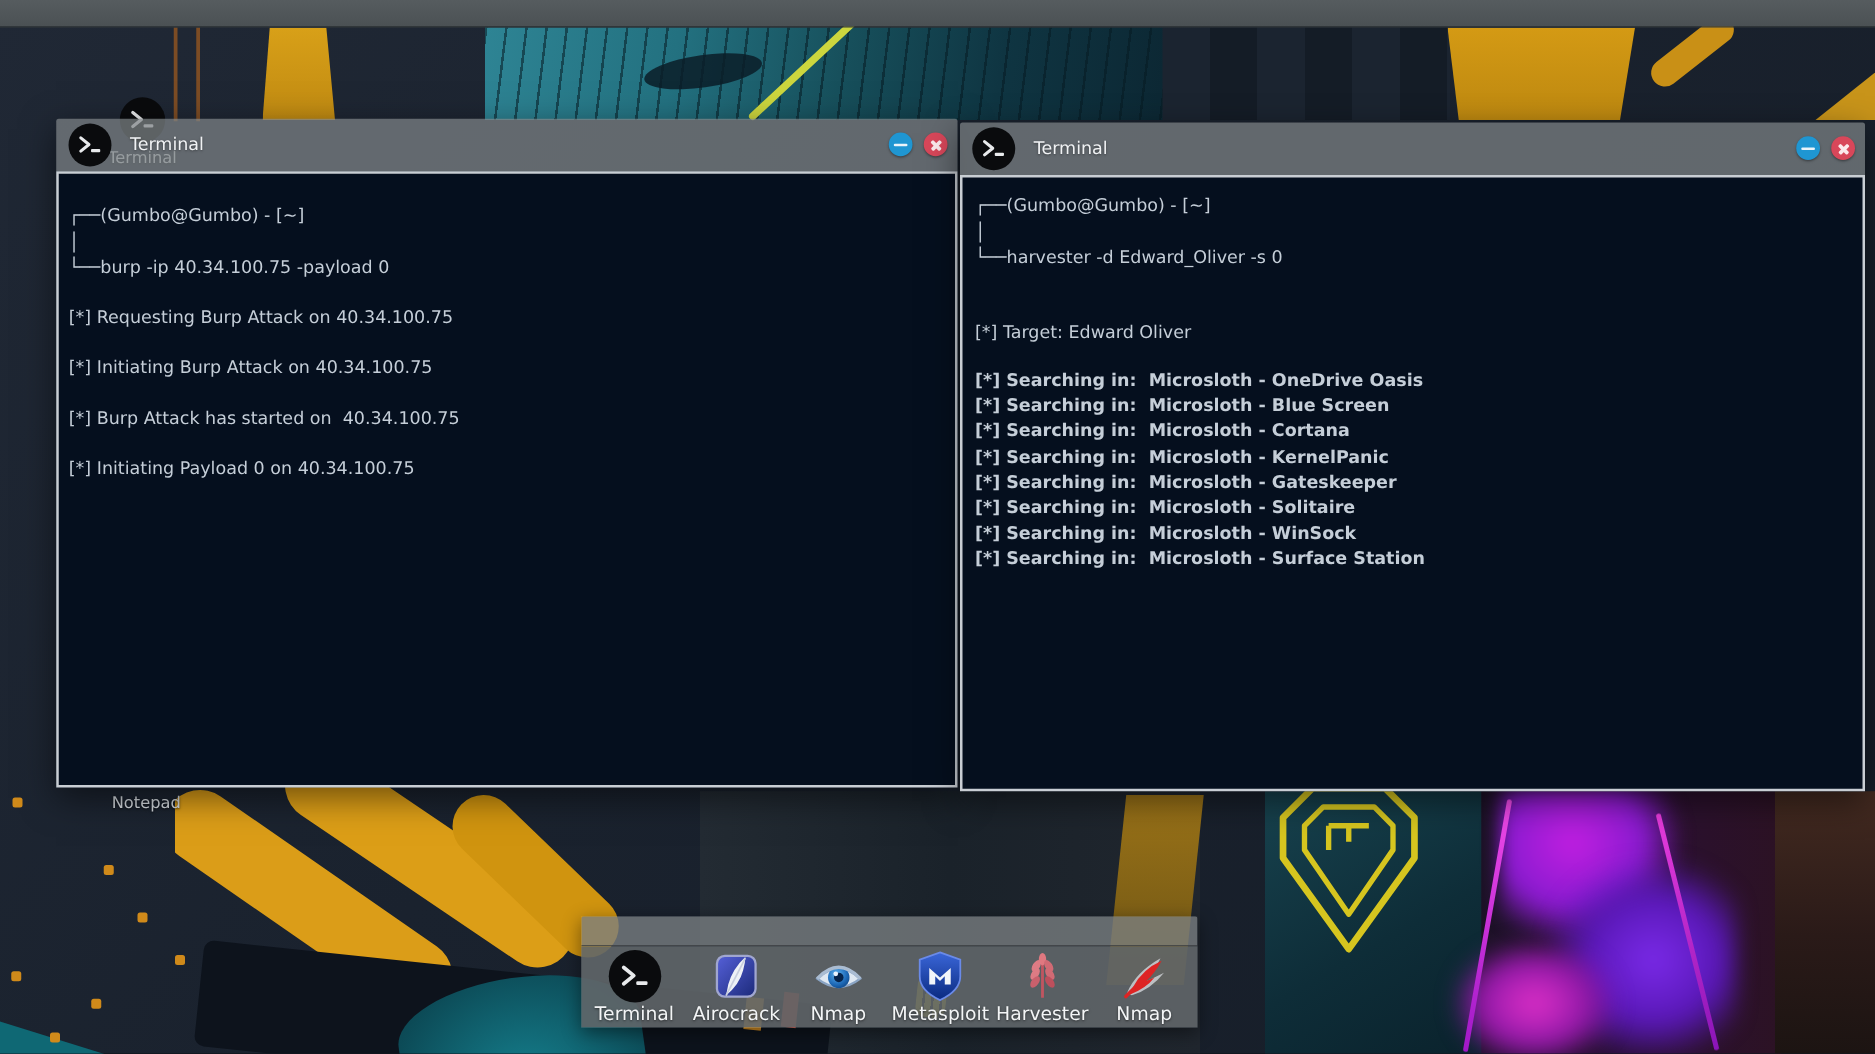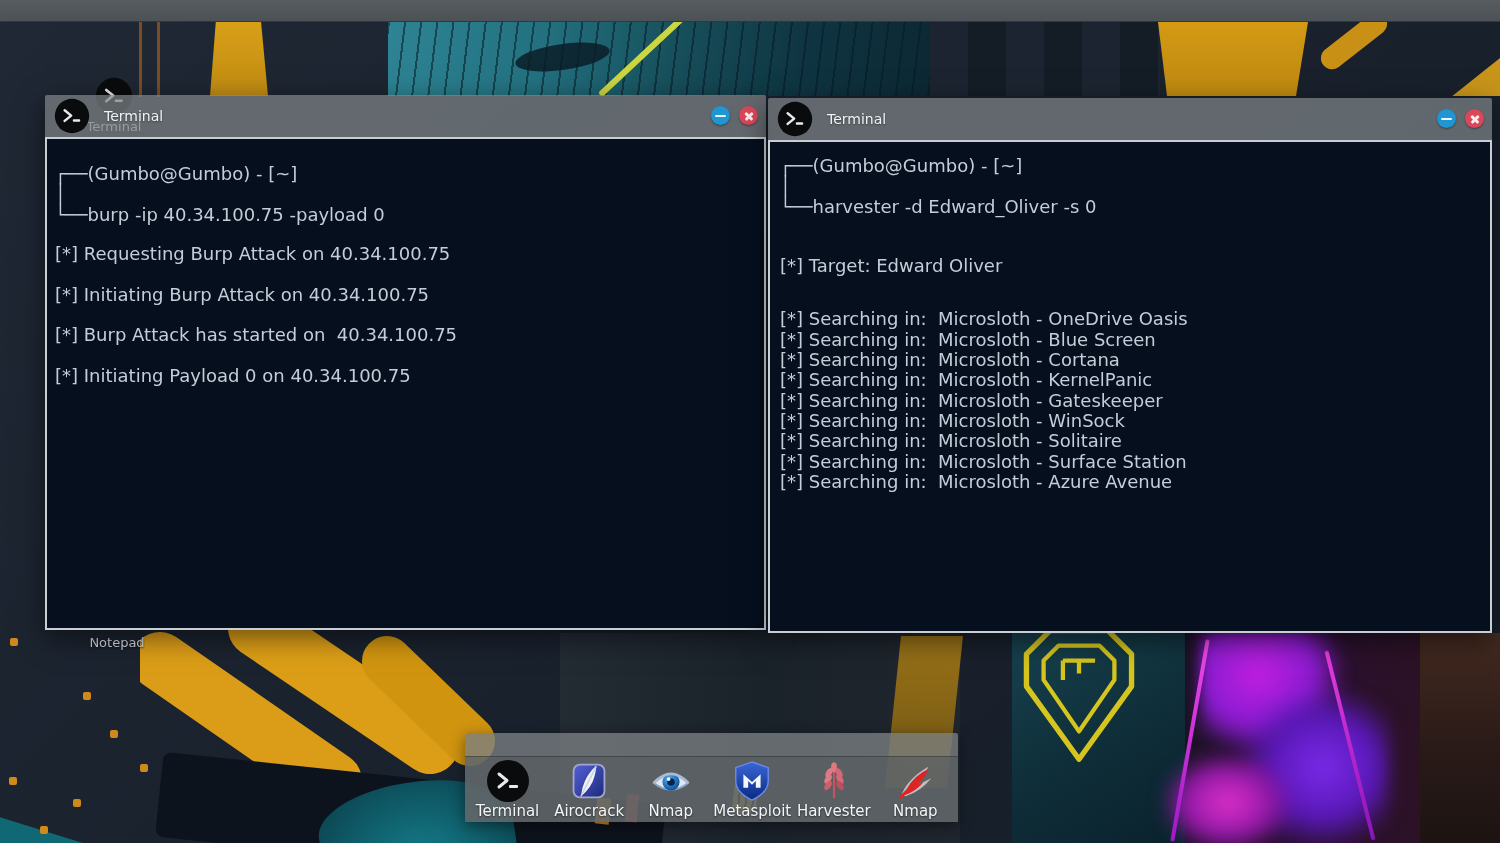--- a/index.html
+++ b/index.html
@@ -59,28 +59,28 @@
   .titlebar .ticon { width:36px; height:36px; margin-left:9px; flex:0 0 auto; }
   .titlebar .wtitle { margin-left:14px; font-size:14px; color:#f0f2f4; text-shadow:0 1px 2px rgba(0,0,0,.4); }
   .winbtns { position:absolute; right:8px; top:11px; display:flex; gap:9px; }
   .wbtn { width:19px; height:19px; border-radius:50%; position:relative; border:none; cursor:pointer; box-shadow:0 1px 2px rgba(0,0,0,.4); }
   .wbtn.min { background:#1f96d2; }
   .wbtn.min::before { content:""; position:absolute; left:4px; top:8.5px; width:11px; height:2.5px; background:#eaf4fa; border-radius:1px; }
   .wbtn.close { background:#d8475a; }
   .wbtn.close::before, .wbtn.close::after { content:""; position:absolute; left:4.5px; top:8.5px; width:10px; height:2.6px; background:#fbe9ec; border-radius:1px; }
   .wbtn.close::before { transform:rotate(45deg); }
   .wbtn.close::after { transform:rotate(-45deg); }
-  .term-body { position:absolute; left:0; right:0; top:42px; bottom:0; background:#050f1e; border:2px solid #c9ced4; color:#c5ced8; font-size:18px; overflow:hidden; }
+  .term-body { position:absolute; left:0; right:0; top:42px; bottom:0; background:#050f1e; border:2px solid #c9ced4; color:#c5ced8; font-size:14px; overflow:hidden; }
   .win-left  .term-body { padding:24px 6px 0 8px; }
   .win-right .term-body { padding:13px 6px 0 10px; }
   .p-line { height:20.5px; display:flex; align-items:center; white-space:pre; }
   .out-line { height:40.5px; display:flex; align-items:center; white-space:pre; }
   .term-output { margin-top:9px; }
   .target-line { height:40px; margin-top:29px; display:flex; align-items:center; white-space:pre; }
-  .search-list { margin-top:23px; }
+  .search-list { margin-top:9px;font-weight:bold; }
   .s-line { height:20.35px; display:flex; align-items:center; white-space:pre; }
 
   
   .dock { position:absolute; left:465px; top:733px; width:493px; height:89px; z-index:40; box-shadow:0 4px 14px rgba(0,0,0,.45); }
   .dock-lip { height:24px; background:rgba(122,127,130,.78); border-bottom:1px solid rgba(52,56,58,.7); border-radius:2px 2px 0 0; }
   .dock-body { height:65px; background:rgba(97,102,105,.9); display:flex; justify-content:space-evenly; align-items:flex-start; }
   .dock-item { width:78px; margin-top:2px; display:flex; flex-direction:column; align-items:center; cursor:pointer; }
   .dock-item .dicon { width:44px; height:44px; display:flex; align-items:center; justify-content:center; }
   .dock-label { font-size:15px; color:#f3f5f6; text-shadow:0 1px 2px rgba(0,0,0,.55); line-height:17px; }
 </style>
@@ -207,24 +207,23 @@
           <div class="p-line">│</div>
           <div class="p-line">└──harvester -d Edward_Oliver -s 0</div>
         </div>
       <div class="target-line">[*] Target: Edward Oliver</div>
       <div class="search-list">
           <div class="s-line">[*] Searching in:  Microsloth - OneDrive Oasis</div>
           <div class="s-line">[*] Searching in:  Microsloth - Blue Screen</div>
           <div class="s-line">[*] Searching in:  Microsloth - Cortana</div>
           <div class="s-line">[*] Searching in:  Microsloth - KernelPanic</div>
           <div class="s-line">[*] Searching in:  Microsloth - Gateskeeper</div>
+          <div class="s-line">[*] Searching in:  Microsloth - Solitaire</div>
           <div class="s-line">[*] Searching in:  Microsloth - WinSock</div>
-          <div class="s-line">[*] Searching in:  Microsloth - Solitaire</div>
           <div class="s-line">[*] Searching in:  Microsloth - Surface Station</div>
-          <div class="s-line">[*] Searching in:  Microsloth - Azure Avenue</div>
         </div>
     </div>
   </div>
 
   <div class="dock">
     <div class="dock-lip"></div>
     <div class="dock-body">
 
       <div class="dock-item">
         <div class="dicon">

